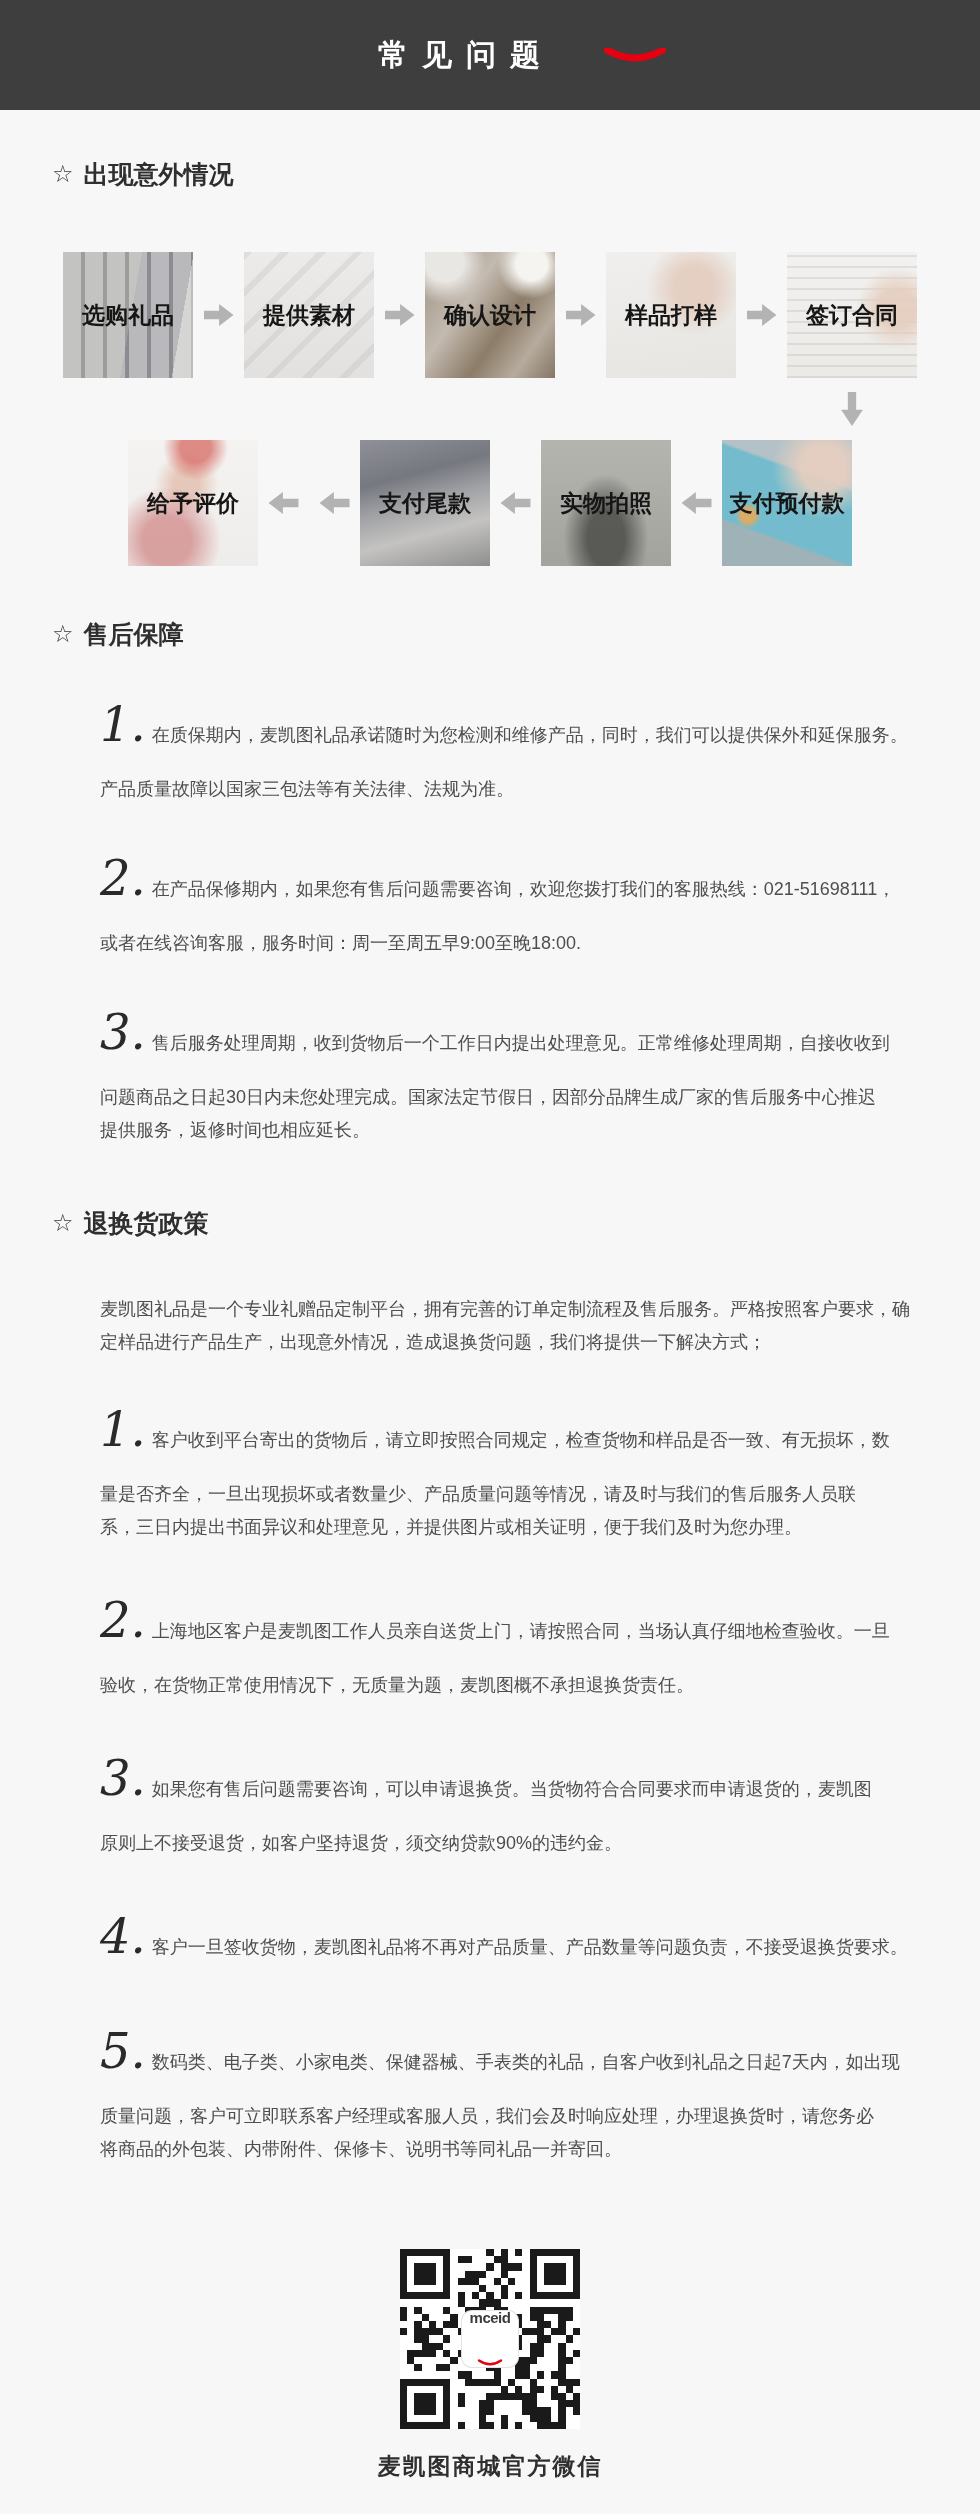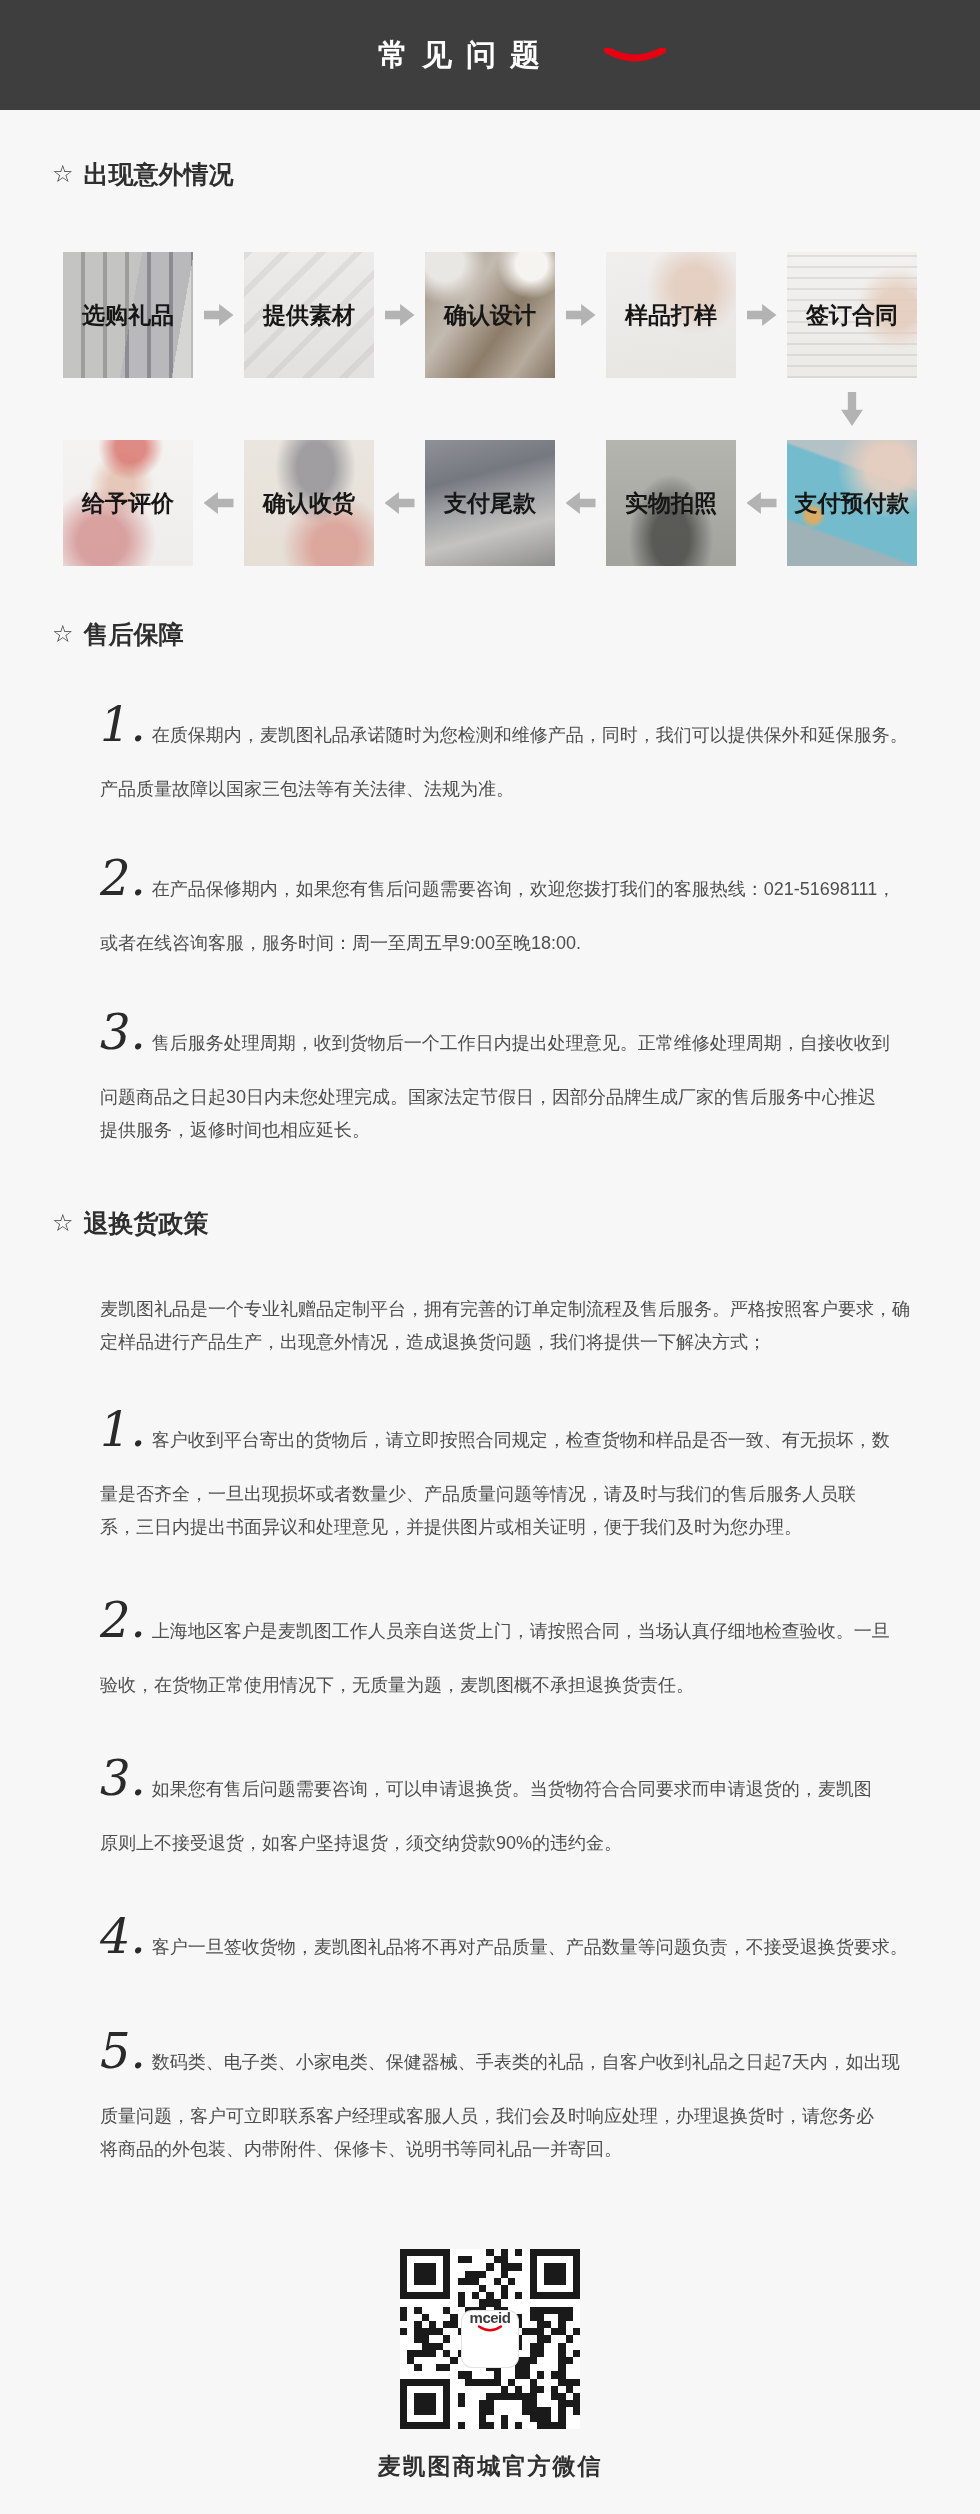--- a/index.html
+++ b/index.html
@@ -50,21 +50,21 @@
   .faq-item .first{margin:0;white-space:nowrap;line-height:56px;font-size:18px;color:#4e4e4e;}
   .faq-item .num{font-family:"DejaVu Serif","Liberation Serif",serif;font-style:italic;font-size:48px;color:#2a2a2a;margin-right:6px;}
   .faq-item .rest{margin:10px 0 0 0;width:790px;line-height:33px;}
   .as-items .faq-item{margin-top:44px;}
   .rt-items .faq-item{margin-top:48px;}
   .rt-items{margin-top:-6px;}
 
   
   .qr-wrap{width:180px;margin:83px auto 0;position:relative;}
   .qr-wrap svg{display:block;}
-  .qr-logo{position:absolute;left:50%;top:50%;transform:translate(-50%,-50%);width:56px;height:56px;background:#fff;border-radius:10px;box-shadow:0 0 0 1px #e3e3e3;display:flex;flex-direction:column;align-items:center;justify-content:flex-start;}
+  .qr-logo{position:absolute;left:50%;top:50%;transform:translate(-50%,-50%);width:56px;height:56px;background:#fff;border-radius:10px;box-shadow:0 0 0 1px #e3e3e3;display:flex;flex-direction:column;align-items:center;justify-content:space-between;}
   .qr-logo .lg-txt{font-size:15px;font-weight:bold;color:#3c3c3c;letter-spacing:-0.5px;line-height:14px;}
   .qr-caption{margin-top:22px;text-align:center;font-size:23px;font-weight:bold;color:#2f2f2f;letter-spacing:2px;}
 </style>
 </head>
 <body>
 
 <div class="page">
 
   <header class="hdr">
     <h1>常见问题</h1>
@@ -116,24 +116,20 @@
       <div class="arrow-down"></div>
     </div>
     <div class="flow flow-2" id="flow-row2">
   <div class="step">
     <div class="photo ph-r2-1"></div>
     <span class="step-label">给予评价</span>
   </div>
 <div class="gapbox">
           <div class="arrow-left"></div>
         </div>
-  <div class="step">
-    <div class="photo ph-r2-2"></div>
-    <span class="step-label">确认收货</span>
-  </div>
 <div class="gapbox">
           <div class="arrow-left"></div>
         </div>
   <div class="step">
     <div class="photo ph-r2-3"></div>
     <span class="step-label">支付尾款</span>
   </div>
 <div class="gapbox">
           <div class="arrow-left"></div>
         </div>

